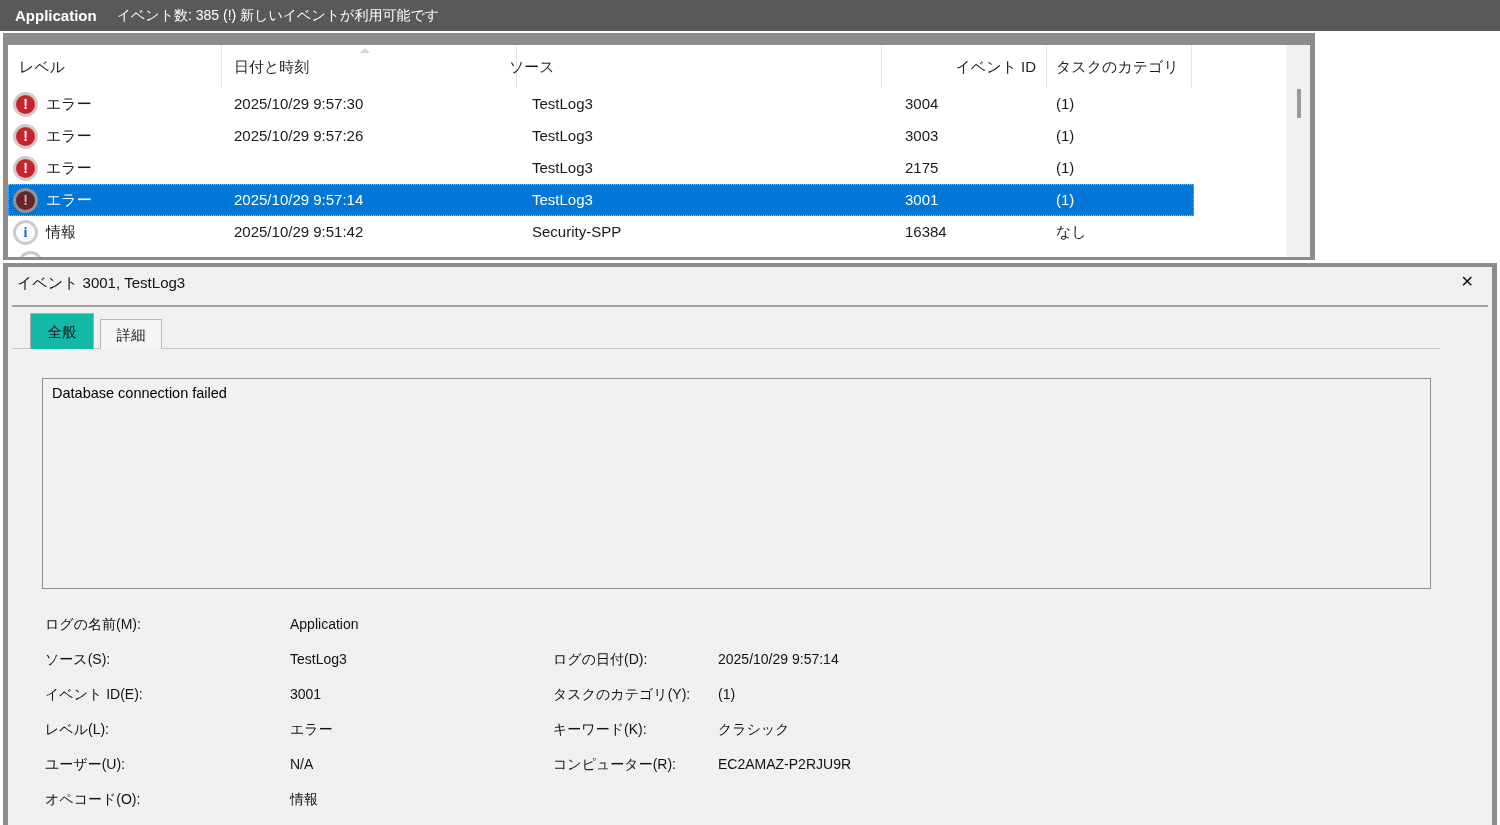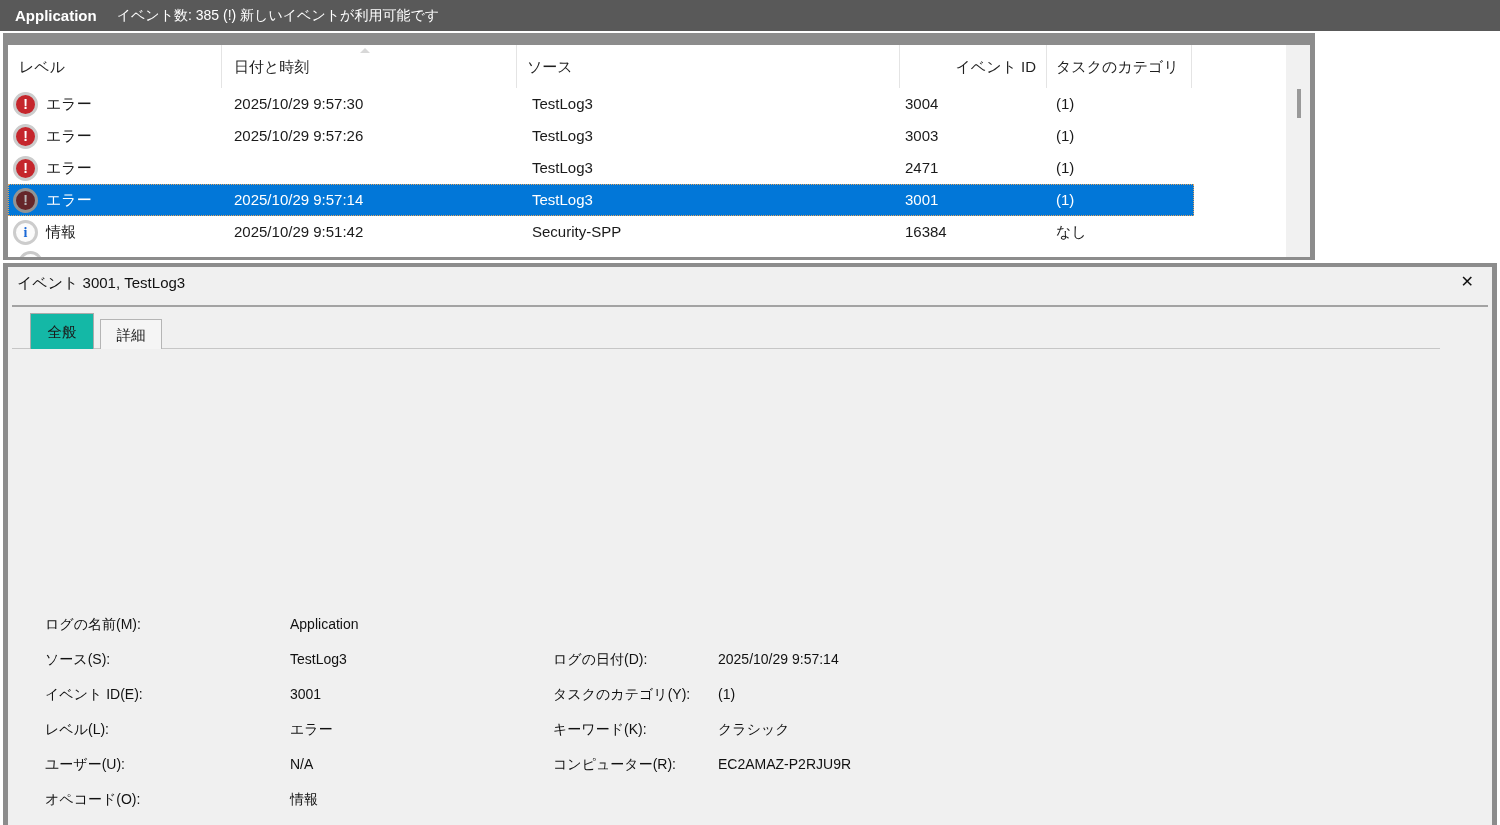--- a/index.html
+++ b/index.html
@@ -15,21 +15,21 @@
   
   .list-frame { position:absolute; left:3px; top:33px; width:1312px; height:227px;
     border:solid #8c8c8c; border-width:12px 5px 3px 5px; background:#701a75; }
   .list-content { position:relative; width:100%; height:100%; background:#fff; overflow:hidden; }
 
   .thead { position:absolute; left:0; top:0; width:1460px; height:43px; background:#fff; }
   .hcell { position:absolute; top:0; height:43px; font-size:15px; color:#1f1f1f;
     padding-top:13px; border-right:1px solid #e4e4e4; }
   .h-level    { left:0;    width:214px; padding-left:11px; }
   .h-datetime { left:214px; width:295px; padding-left:12px; }
-  .h-source   { left:504px; width:388px; padding-left:15px; }
+  .h-source   { left:486px; width:388px; padding-left:15px; }
   .h-eventid  { left:897px; width:142px; text-align:right; padding-right:10px; }
   .h-category { left:1039px;width:145px; padding-left:9px; }
   .sort-caret { position:absolute; left:352px; top:3px; width:0; height:0;
     border-left:5px solid transparent; border-right:5px solid transparent;
     border-bottom:5px solid #d8d8d8; }
 
   .rows { position:absolute; left:0; top:43px; width:100%; }
   .row { position:relative; width:1186px; height:32px; font-size:15px; }
   .row.selected { background:#0277d8; color:#fff; outline:1px dotted #e0a45e; outline-offset:-1px; }
   .cell { position:absolute; top:0; height:32px; line-height:32px; white-space:nowrap; overflow:hidden; }
@@ -112,21 +112,21 @@
     <span class="cell c-datetime">2025/10/29 9:57:26</span>
     <span class="cell c-source">TestLog3</span>
     <span class="cell c-eventid">3003</span>
     <span class="cell c-category">(1)</span>
   </div>
 
   <div class="row">
     <span class="licon err">!</span>
     <span class="cell c-level">エラー</span>
     <span class="cell c-source">TestLog3</span>
-    <span class="cell c-eventid">2471</span>
+    <span class="cell c-eventid">2175</span>
     <span class="cell c-category">(1)</span>
   </div>
 
   <div class="row selected">
     <span class="licon err">!</span>
     <span class="cell c-level">エラー</span>
     <span class="cell c-datetime">2025/10/29 9:57:14</span>
     <span class="cell c-source">TestLog3</span>
     <span class="cell c-eventid">3001</span>
     <span class="cell c-category">(1)</span>
@@ -151,20 +151,21 @@
 <div class="panel">
   <div class="panel-inner">
     <div class="panel-title">イベント 3001, TestLog3</div>
     <div class="panel-close">✕</div>
     <div class="title-sep"></div>
 
     <div class="tabstrip-line"></div>
     <div class="tab active">全般</div>
     <div class="tab inactive">詳細</div>
 
+    <div class="msgbox">Database connection failed</div>
 
     <div class="fields">
   <div class="frow" style="top: 349px;">
     <span class="fl1">ログの名前(M):</span>
     <span class="fv1">Application</span>
     <span class="fl2"></span>
     <span class="fv2"></span>
   </div>
 
   <div class="frow" style="top: 384px;">

